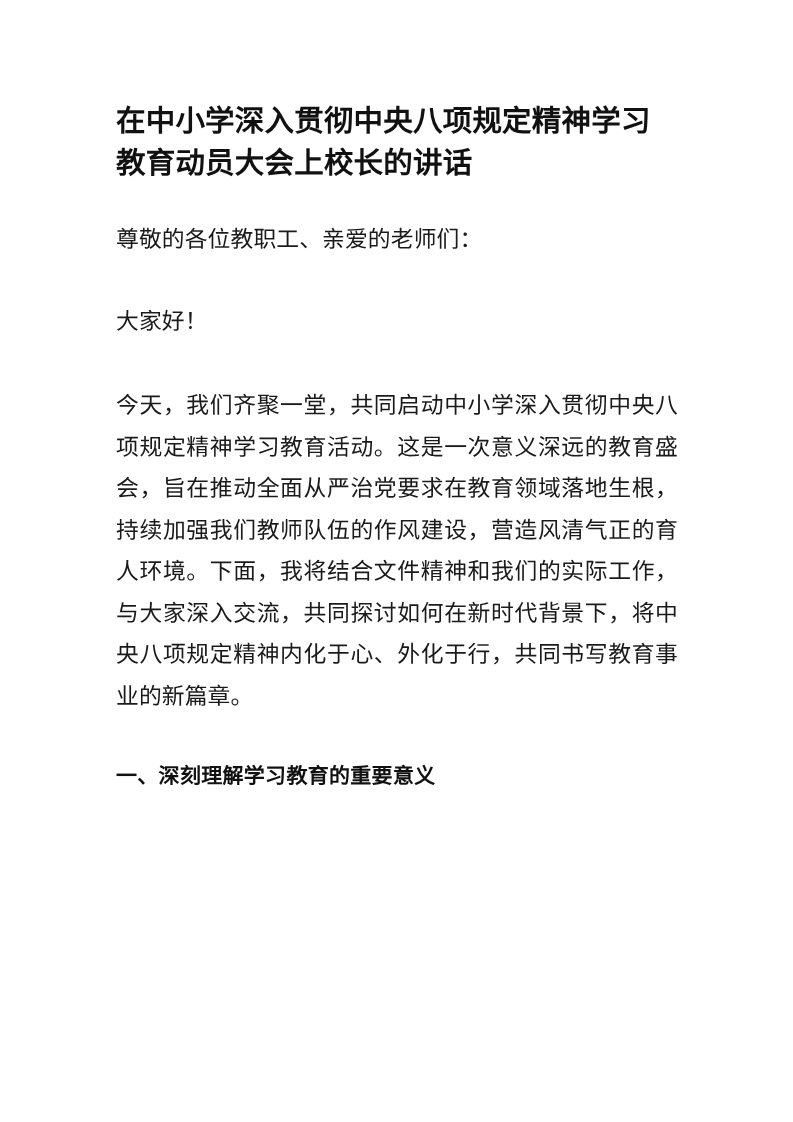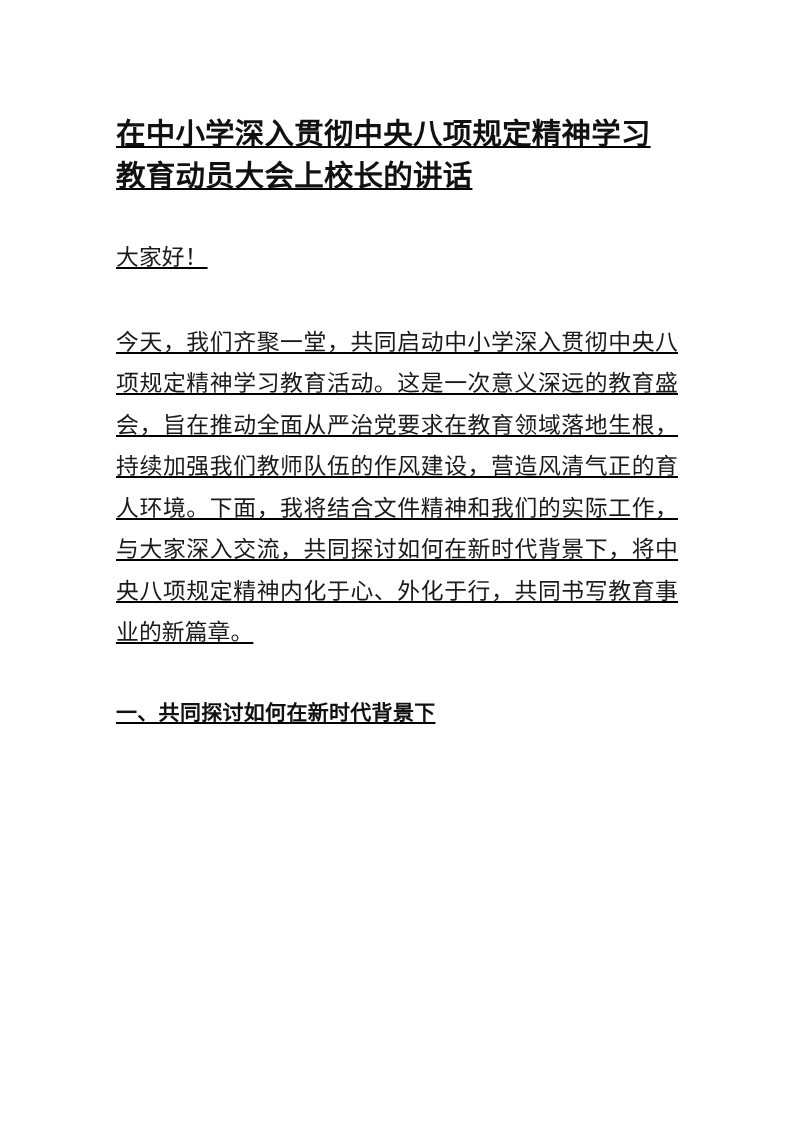--- a/index.html
+++ b/index.html
@@ -15,23 +15,22 @@
     position: relative;
     width: 793px;
     height: 1122px;
     background: #ffffff;
     overflow: hidden;
     box-sizing: border-box;
   }
   .doc-body {
     position: absolute;
     left: 116px;
-    top: 13px;
+    top: 0;
     width: 562px;
-    text-decoration: underline;
   }
   .doc-title {
     font-size: 29.5px;
     font-weight: 700;
     line-height: 42px;
     color: #111111;
     letter-spacing: 0.2px;
     margin: 0;
     padding-top: 100px;
     text-align: left;
@@ -64,22 +63,23 @@
   .sp-s1p1     { margin-top: 44px; }
 </style>
 </head>
 <body>
 
 <div class="page">
   <div class="doc-body">
 
     <h1 class="doc-title">在中小学深入贯彻中央八项规定精神学习教育动员大会上校长的讲话</h1>
 
+    <p class="para sp-greeting">尊敬的各位教职工、亲爱的老师们：</p>
 
     <p class="para sp-hello">大家好！</p>
 
     <p class="para sp-intro">今天，我们齐聚一堂，共同启动中小学深入贯彻中央八项规定精神学习教育活动。这是一次意义深远的教育盛会，旨在推动全面从严治党要求在教育领域落地生根，持续加强我们教师队伍的作风建设，营造风清气正的育人环境。下面，我将结合文件精神和我们的实际工作，与大家深入交流，共同探讨如何在新时代背景下，将中央八项规定精神内化于心、外化于行，共同书写教育事业的新篇章。</p>
 
-    <h2 class="section-heading sp-heading">一、共同探讨如何在新时代背景下</h2>
+    <h2 class="section-heading sp-heading">一、深刻理解学习教育的重要意义</h2>
 
 
   </div>
 </div>
 
 </body></html>

